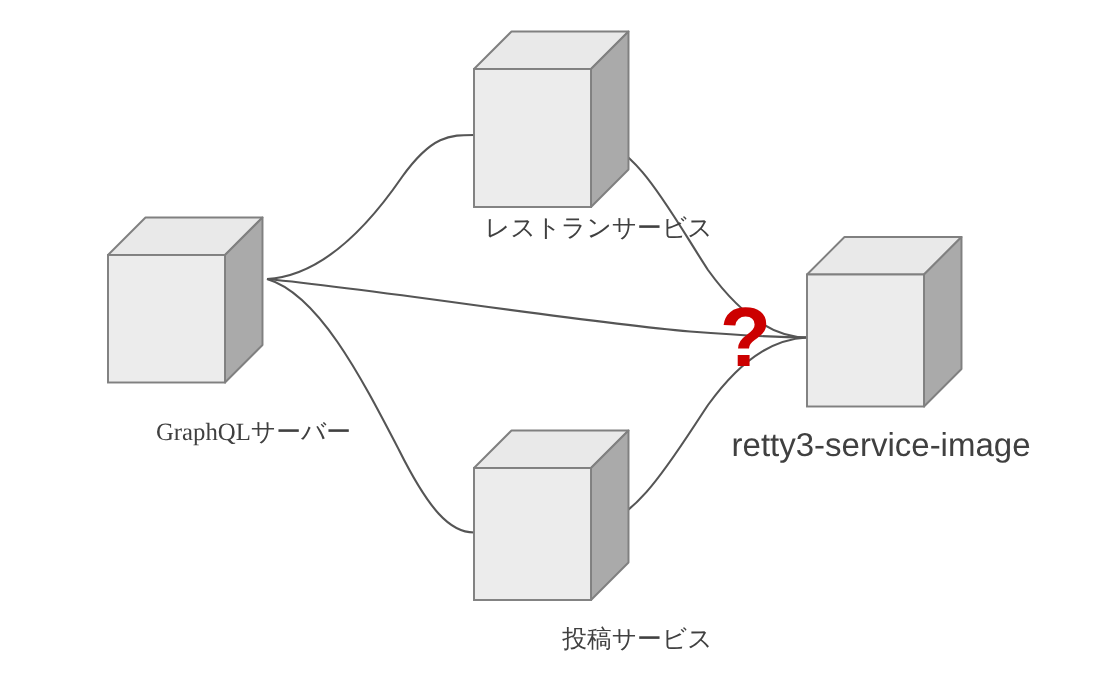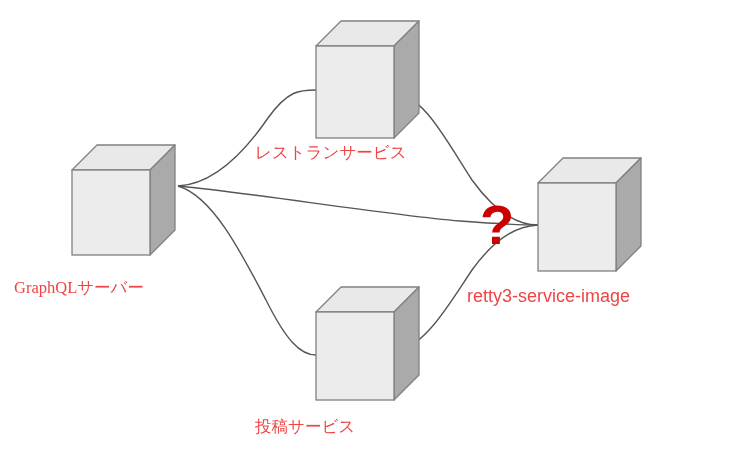--- a/index.html
+++ b/index.html
@@ -21,30 +21,30 @@
   }
   #diagram-canvas {
     position: absolute;
     left: 0;
     top: 0;
     width: 732px;
     height: 456px;
   }
   .node-label {
     position: absolute;
-    text-align: left;
-    color: #ef4444;
+    text-align: right;
+    color: #404040;
     font-size: 16.5px;
     line-height: 21px;
     white-space: nowrap;
     font-family: "Liberation Sans", "DejaVu Sans", sans-serif;
   }
   .label-sub {
     display: block;
-    font-size: 18px;
+    font-size: 22px;
     line-height: 21px;
   }
   #label-graphql-server  { left: 14px;  top: 277px; width: 220px; font-family: Liberation Serif, serif; }
   #label-restaurant      { left: 255px; top: 142px; width: 220px; }
   #label-post            { left: 255px; top: 416px; width: 220px; }
   #label-image           { left: 467px; top: 286px; width: 220px; }
 </style>
 </head>
 <body>
 

